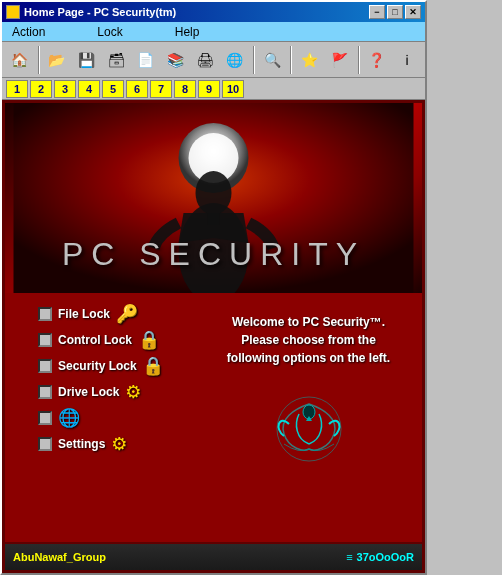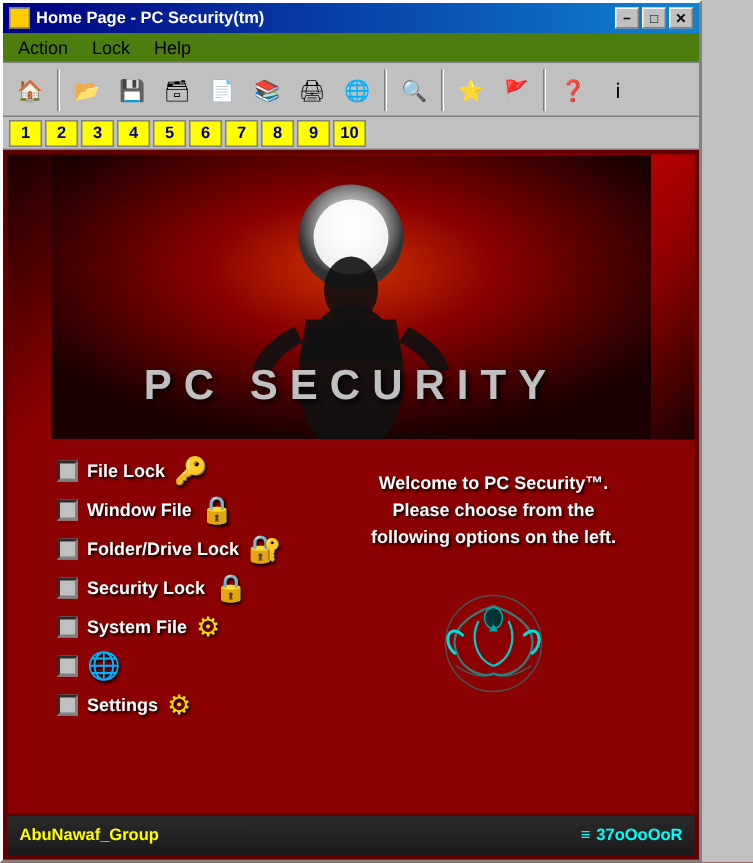--- a/index.html
+++ b/index.html
@@ -7,21 +7,21 @@
       width: 502px;
       height: 575px;
       font-family: 'Tahoma', 'Arial', sans-serif;
       font-size: 12px;
       background: #c0c0c0;
       overflow: hidden;
     }
 
     
     .window {
-      width: 468px;
+      width: 427px;
       height: 575px;
       border: 2px solid #808080;
       border-top-color: #fff;
       border-left-color: #fff;
       display: flex;
       flex-direction: column;
     }
 
     .title-bar {
       background: linear-gradient(to right, #000080, #1084d0);
@@ -64,26 +64,27 @@
       align-items: center;
       justify-content: center;
       font-size: 9px;
       color: #000;
       cursor: pointer;
       font-weight: bold;
     }
 
     
     .menu-bar {
-      background: #4d7c0f;
+      background: #7dd3fc;
       height: 20px;
       display: flex;
       align-items: center;
       padding: 0 2px;
       border-bottom: 1px solid #808080;
+      gap: 36px;
     }
 
     .menu-item {
       padding: 2px 8px;
       font-size: 12px;
       cursor: pointer;
       color: #000;
     }
 
     
@@ -163,22 +164,22 @@
       display: flex;
       align-items: center;
       justify-content: center;
     }
 
     .hero-text {
       position: absolute;
       bottom: 20px;
       left: 50%;
       transform: translateX(-50%);
-      font-size: 28px;
-      font-weight: bold;
+      font-size: 32px;
+      font-weight: normal;
       letter-spacing: 8px;
       color: #c0c0c0;
       text-shadow: 2px 2px 4px #000;
       white-space: nowrap;
       font-family: 'Arial', sans-serif;
     }
 
     
     .content-area {
       flex: 1;
@@ -380,40 +381,35 @@
       <div class="menu-list">
 
         <div class="menu-list-item">
           <div class="menu-checkbox"></div>
           <span class="menu-label">File Lock</span>
           <span class="menu-icon">🔑</span>
         </div>
 
         <div class="menu-list-item">
           <div class="menu-checkbox"></div>
-          <span class="menu-label">Window File</span>
+          <span class="menu-label">Control Lock</span>
           <span class="menu-icon">🔒</span>
         </div>
 
 
-        <div class="menu-list-item">
-          <div class="menu-checkbox"></div>
-          <span class="menu-label">Folder/Drive Lock</span>
-          <span class="menu-icon">🔐</span>
-        </div>
 
         <div class="menu-list-item">
           <div class="menu-checkbox"></div>
           <span class="menu-label">Security Lock</span>
           <span class="menu-icon">🔒</span>
         </div>
 
         <div class="menu-list-item">
           <div class="menu-checkbox"></div>
-          <span class="menu-label">System File</span>
+          <span class="menu-label">Drive Lock</span>
           <span class="menu-icon">⚙</span>
         </div>
 
 
         <div class="menu-list-item">
           <div class="menu-checkbox"></div>
           <span class="menu-icon">🌐</span>
         </div>
 
 

